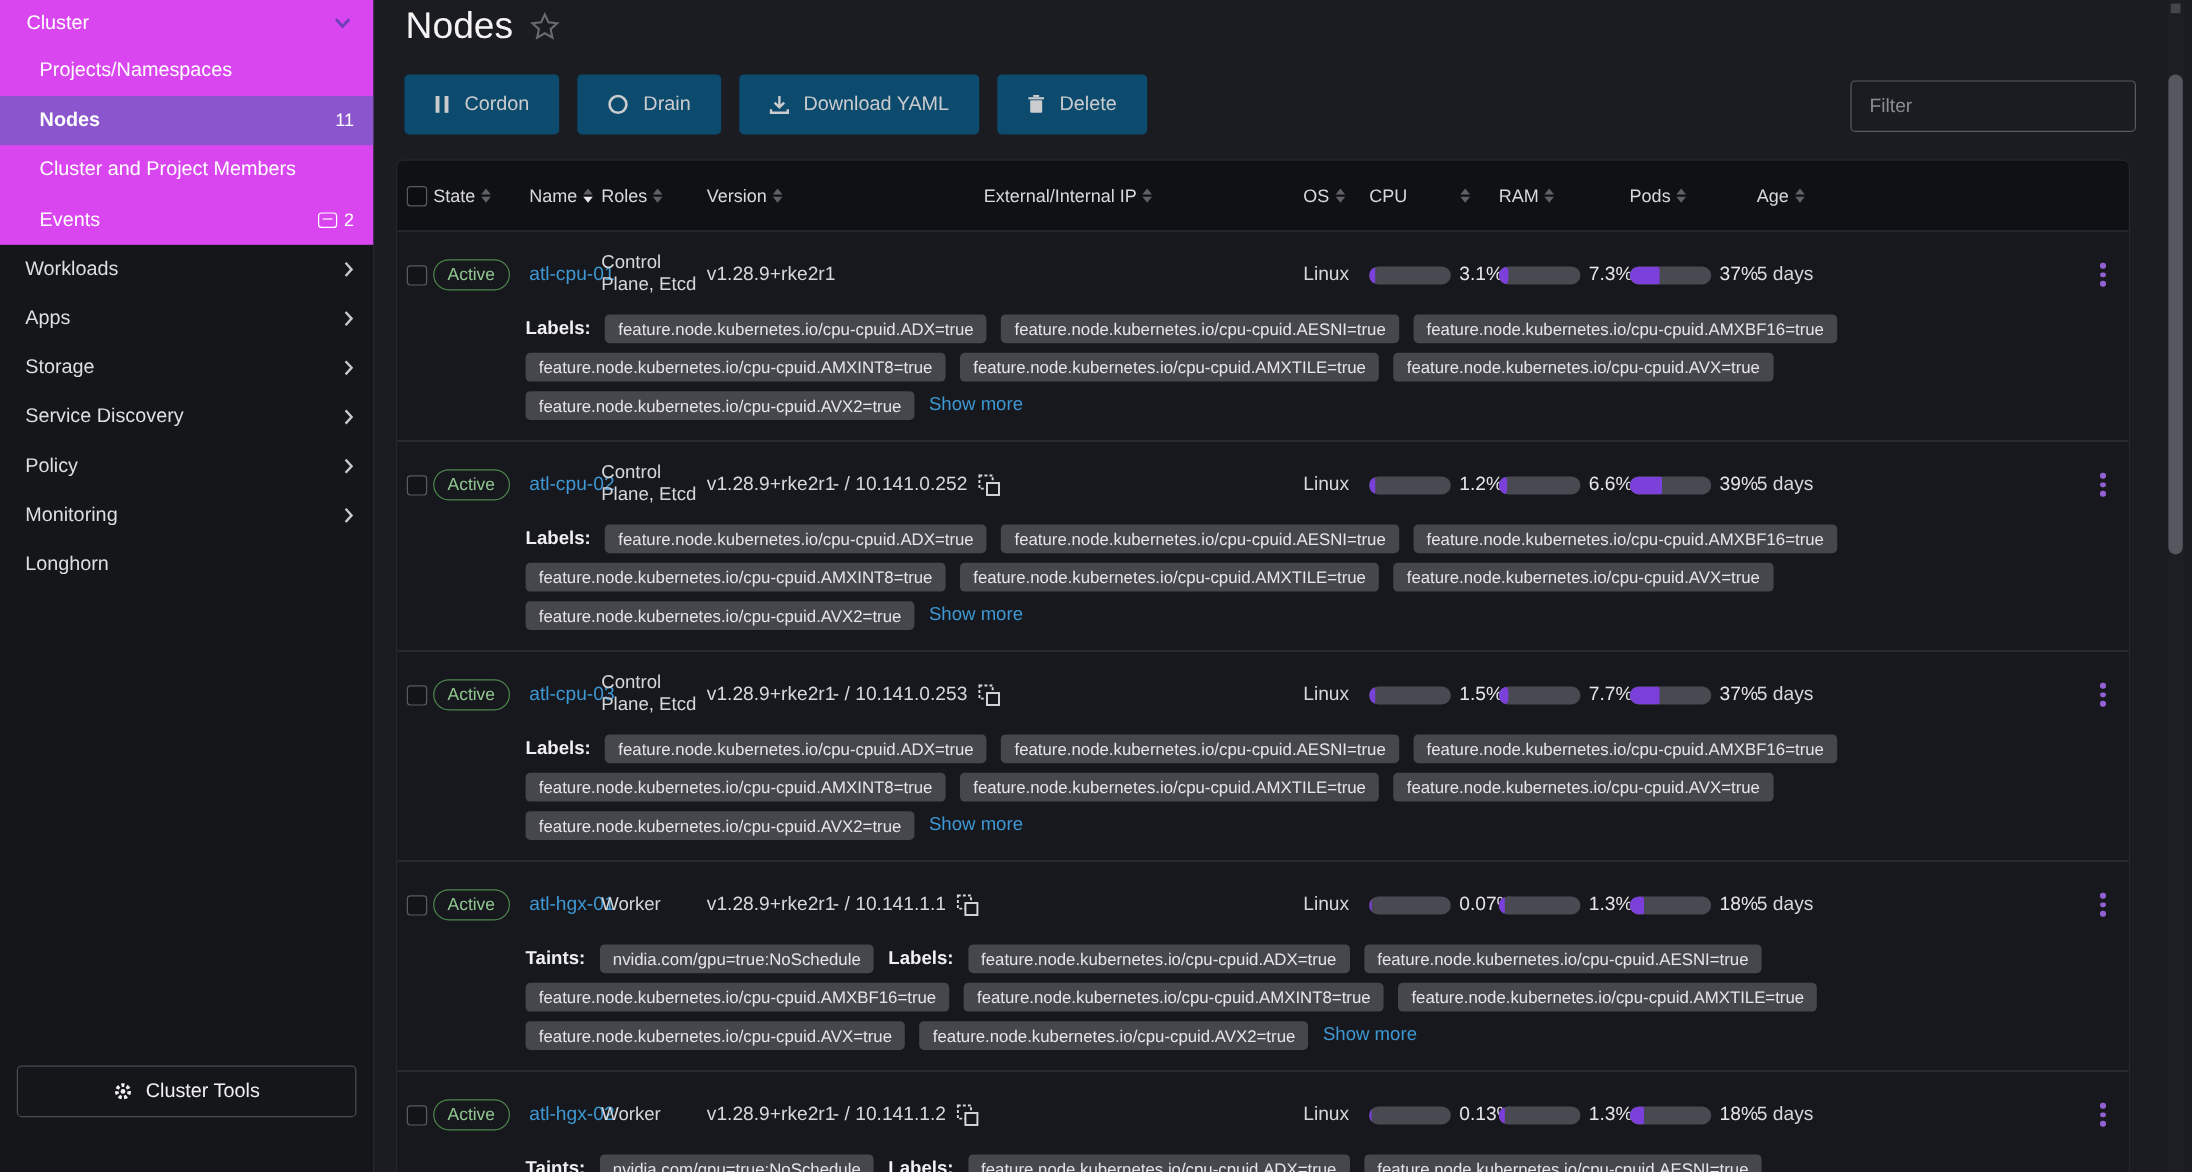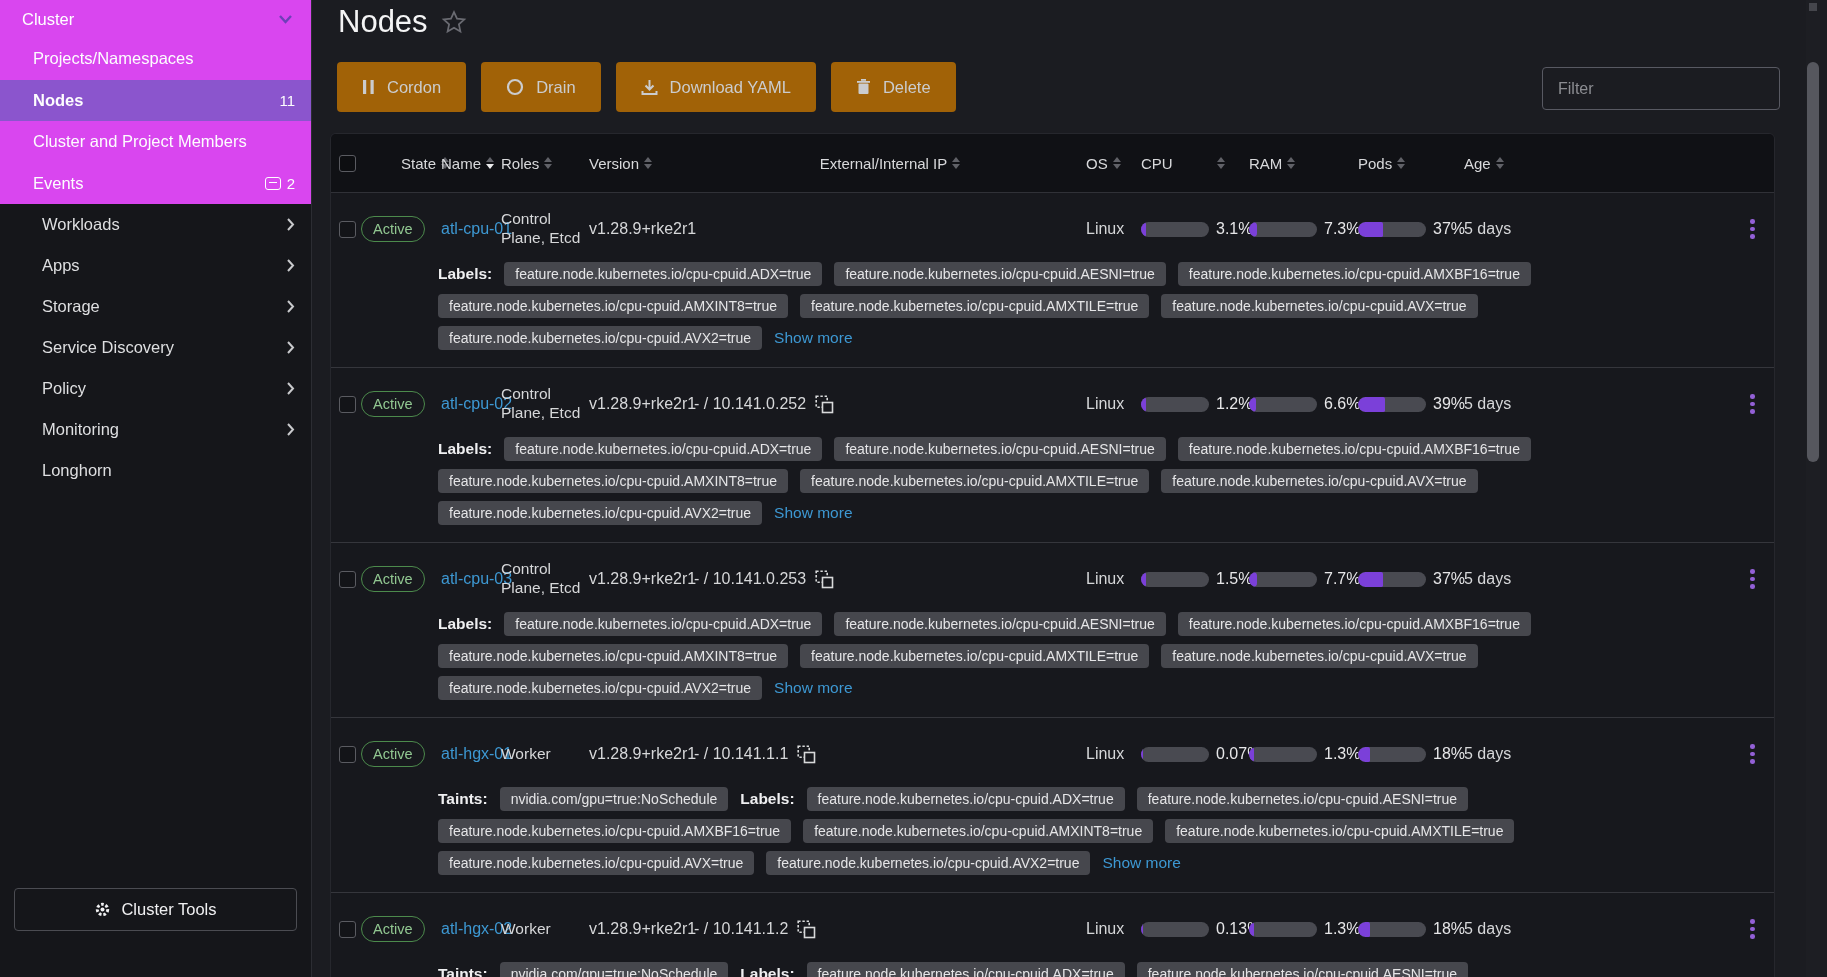--- a/index.html
+++ b/index.html
@@ -12,34 +12,34 @@
   .purple-group { background:#d946ef; }
   .group-header { height:38px; display:flex; align-items:center; padding:0 18px 0 22px;
     color:#FFFFFF; font-size:16.5px; cursor:pointer; }
   .group-header .chev-down { margin-left:auto; }
   .sub-item { height:41.5px; display:flex; align-items:center; padding:0 16px 0 33px;
     color:#FDFDFE; font-size:16.5px; cursor:pointer; }
   .sub-item.active { background:#8B55CD; font-weight:bold; }
   .sub-right { margin-left:auto; display:flex; align-items:center; gap:6px; font-size:15px; font-weight:normal; }
   .evt-icon { width:16px; height:13px; border:1.5px solid #fff; border-radius:3px; position:relative; }
   .evt-icon::after { content:""; position:absolute; left:3px; right:3px; top:4.5px; border-top:1.5px solid #fff; }
-  .side-item { height:41px; display:flex; align-items:center; padding:0 16px 0 7px;
-    color:#DEDFE1; font-size:16.5px; cursor:pointer;margin-left:35px; }
+  .side-item { height:41px; display:flex; align-items:center; padding:0 16px 0 21px;
+    color:#DEDFE1; font-size:16.5px; cursor:pointer; }
   .side-item .chev-right { margin-left:auto; }
   .cluster-tools { position:absolute; left:14px; right:14px; top:888px; height:43px;
     border:1px solid #4B4C52; border-radius:4px; background:transparent; display:flex;
     align-items:center; justify-content:center; gap:10px; color:#F0F0F2; font-size:16.5px; cursor:pointer; }
   .version { position:absolute; left:14px; top:978px; color:#63646A; font-size:17px; }
 
   
   .main { position:absolute; left:313px; top:0; width:1514px; height:977px; }
   .page-title { position:absolute; left:25px; top:4px; display:flex; align-items:center; gap:13px;
     color:#F4F4F5; font-size:31px; font-weight:400; }
   .actions { position:absolute; left:24px; top:62px; display:flex; gap:15px; }
-  .btn { height:50px; background:#a16207; border:none; border-radius:4px; color:#CBCCCE;
+  .btn { height:50px; background:#0c4a6e; border:none; border-radius:4px; color:#CBCCCE;
     font-size:16.5px; font-family:inherit; display:inline-flex; align-items:center; gap:12px;
     padding:0 25px; cursor:pointer; }
   .filter { position:absolute; top:67px; left:1229px; width:238px; height:43px; background:transparent;
     border:1px solid #585962; border-radius:4px; color:#E4E4E6; font-size:16px; padding:0 15px;
     font-family:inherit; }
   .filter::placeholder { color:#8C8D92; }
 
   
   .card { position:absolute; left:17px; top:133px; width:1445px; border-radius:6px;
     background:#17181D; border:1px solid #26272D; overflow:hidden; }
@@ -215,21 +215,21 @@
       <span>Delete</span>
     </button>
   </div>
 
   <input class="filter" type="text" placeholder="Filter" style="">
 
   <div class="card">
     <div class="thead grid" id="thead">
       <span class="cb" style="grid-column:1"></span>
 
-  <div class="th" style="grid-column: 2; margin-left: 40px;">
+  <div class="th" style="grid-column: 2;">
     <span class="th-label">State</span>
     <span class="carets">
             <i class="car-up"></i>
             <i class="car-down"></i>
           </span>
   </div>
 
   <div class="th sorted" style="grid-column: 3;">
     <span class="th-label">Name</span>
     <span class="carets">

